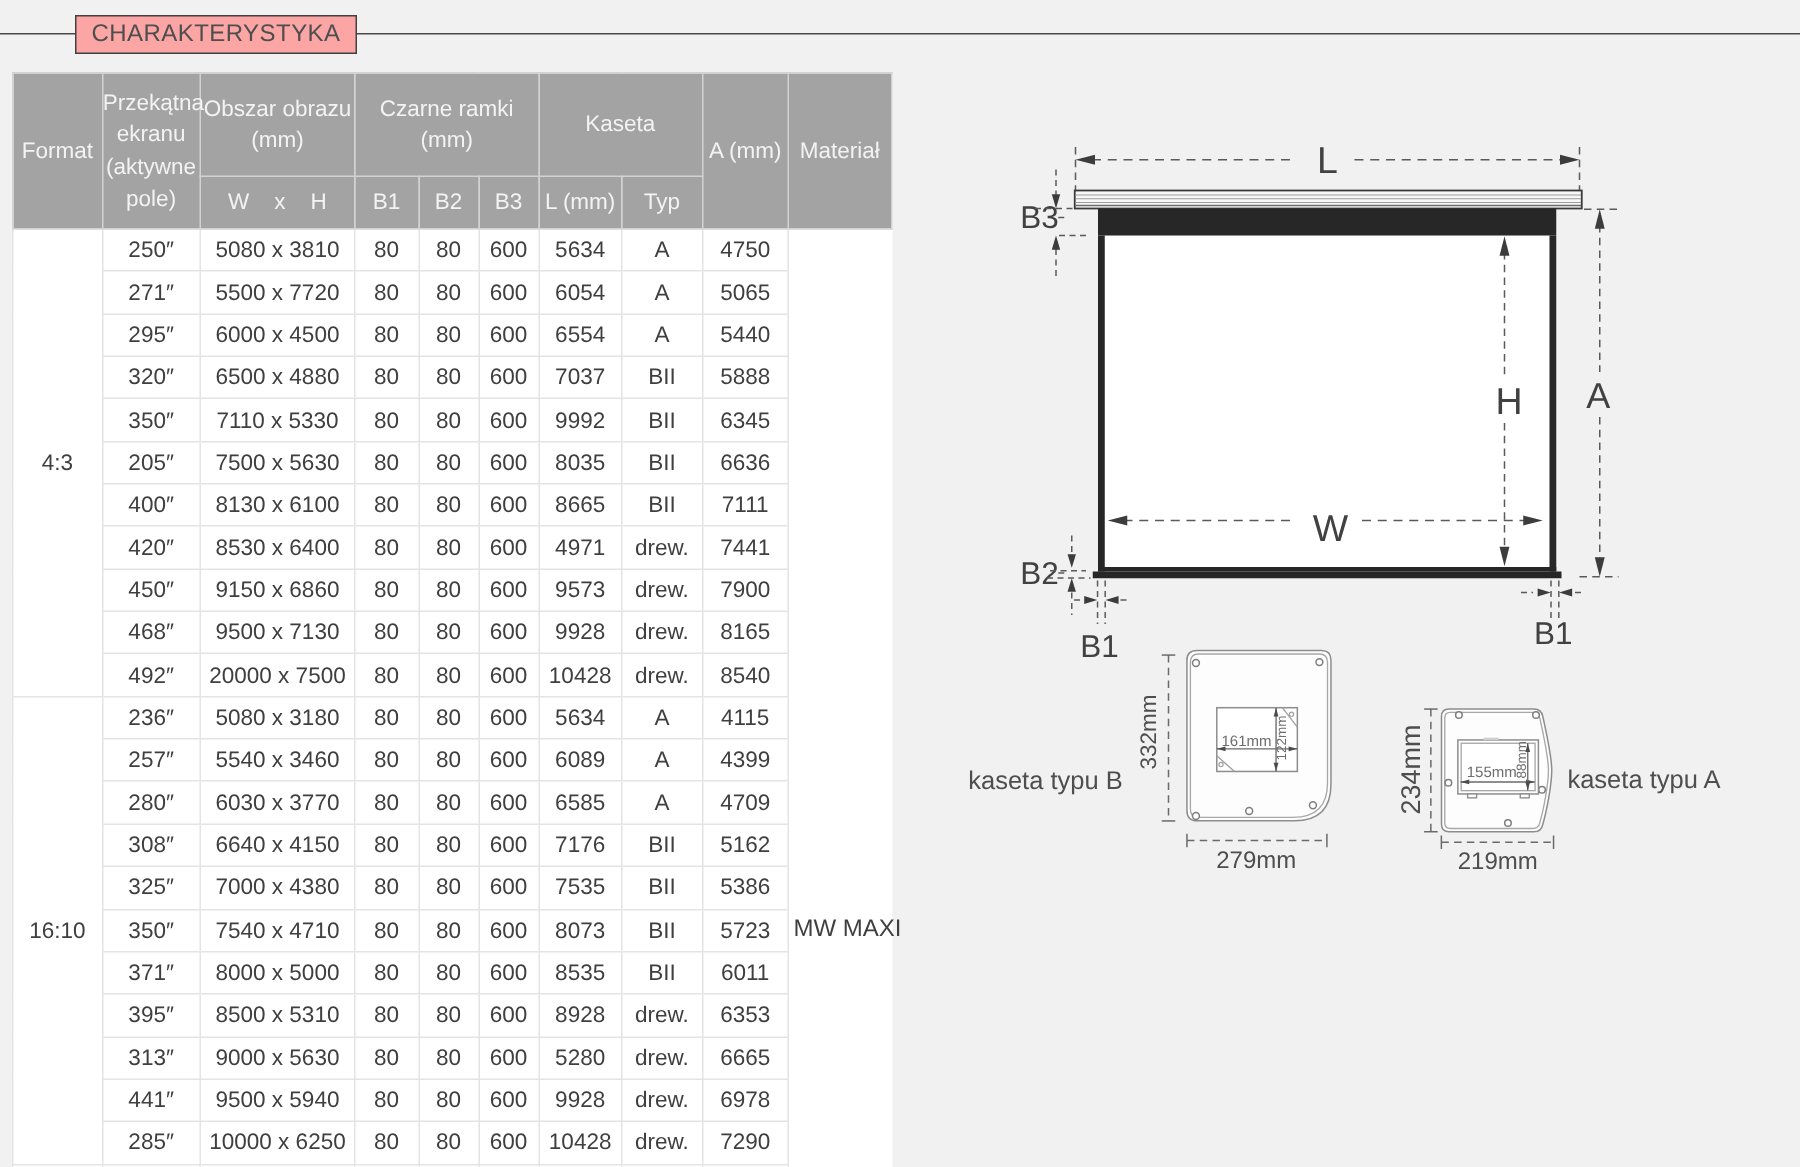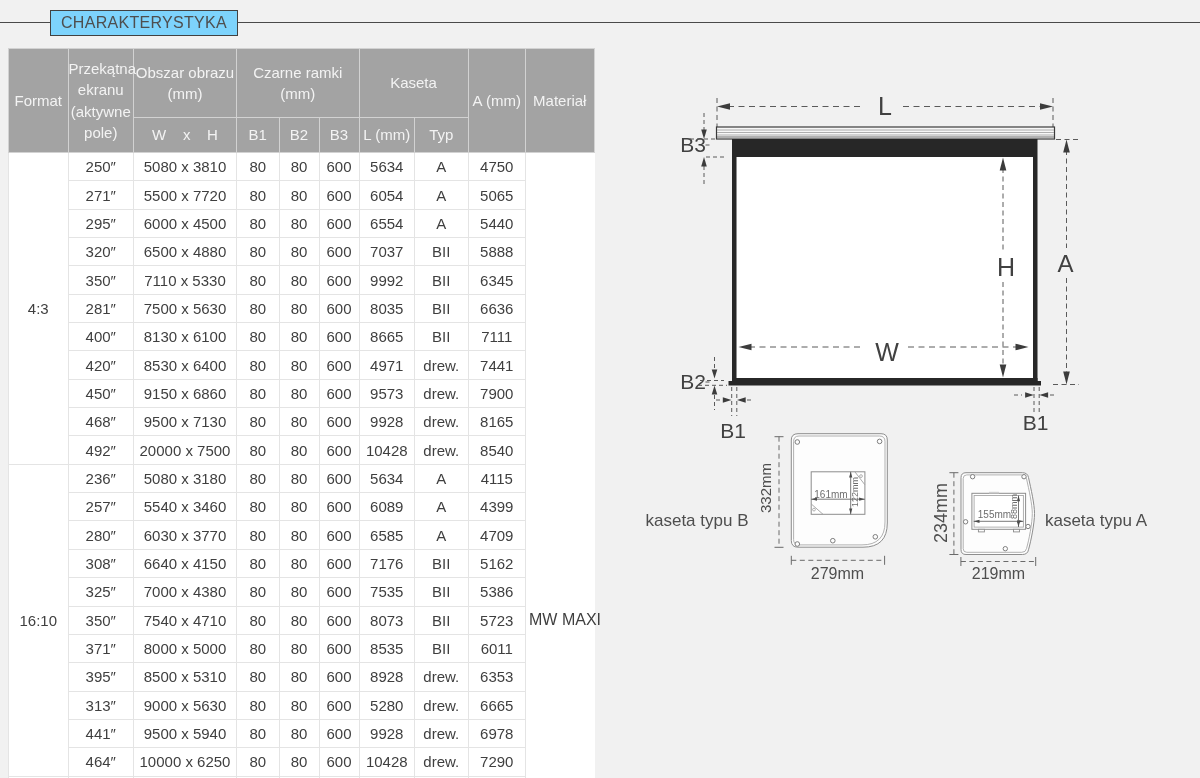--- a/index.html
+++ b/index.html
@@ -1,16 +1,16 @@
 <!DOCTYPE html>
 <html><head><meta charset="utf-8"><style>
 html,body{margin:0;padding:0}
 body{width:1200px;height:778px;background:#f1f1f1;font-family:"Liberation Sans",sans-serif;overflow:hidden;position:relative}
 .topline{position:absolute;left:0;top:22px;width:1200px;height:1px;background:#4a4a4a}
-.titlebox{position:absolute;left:50px;top:10px;width:186px;height:24px;background:#7dd3fc;border:1px solid #414141;display:flex;align-items:center;justify-content:center;font-size:16px;color:#4e4e4e;letter-spacing:0.3px;white-space:nowrap}
+.titlebox{position:absolute;left:50px;top:10px;width:186px;height:24px;background:#fca5a5;border:1px solid #414141;display:flex;align-items:center;justify-content:center;font-size:16px;color:#4e4e4e;letter-spacing:0.3px;white-space:nowrap}
 table{position:absolute;left:8px;top:48px;border-collapse:collapse;table-layout:fixed;background:#fff;border-spacing:0;width:586px}
 th{background:#a3a3a3;color:#f3f3f3;font-weight:normal;font-size:15px;padding:0;border:1px solid #d2d2d2;line-height:21.5px}
 thead tr.r2 th{height:34px}
 td{background:#fff;color:#3f3f3f;font-size:15px;text-align:center;border:1px solid #e4e4e4;padding:0}
 tbody tr{height:28.35px}
 td.mat{border-top:none;border-bottom:none;border-right:none;text-align:left;padding-left:3px;white-space:nowrap;font-size:16px;overflow:visible}
 </style></head>
 <body>
 <div class="topline"></div>
 <div class="titlebox">CHARAKTERYSTYKA</div>
@@ -93,21 +93,21 @@
         <td>350″</td>
         <td>7110 x 5330</td>
         <td>80</td>
         <td>80</td>
         <td>600</td>
         <td>9992</td>
         <td>BII</td>
         <td>6345</td>
       </tr>
 <tr>
-        <td>281″</td>
+        <td>205″</td>
         <td>7500 x 5630</td>
         <td>80</td>
         <td>80</td>
         <td>600</td>
         <td>8035</td>
         <td>BII</td>
         <td>6636</td>
       </tr>
 <tr>
         <td>400″</td>
@@ -255,21 +255,21 @@
         <td>441″</td>
         <td>9500 x 5940</td>
         <td>80</td>
         <td>80</td>
         <td>600</td>
         <td>9928</td>
         <td>drew.</td>
         <td>6978</td>
       </tr>
 <tr>
-        <td>464″</td>
+        <td>285″</td>
         <td>10000 x 6250</td>
         <td>80</td>
         <td>80</td>
         <td>600</td>
         <td>10428</td>
         <td>drew.</td>
         <td>7290</td>
       </tr>
 <tr>
         <td class="fmt" rowspan="1"></td>

